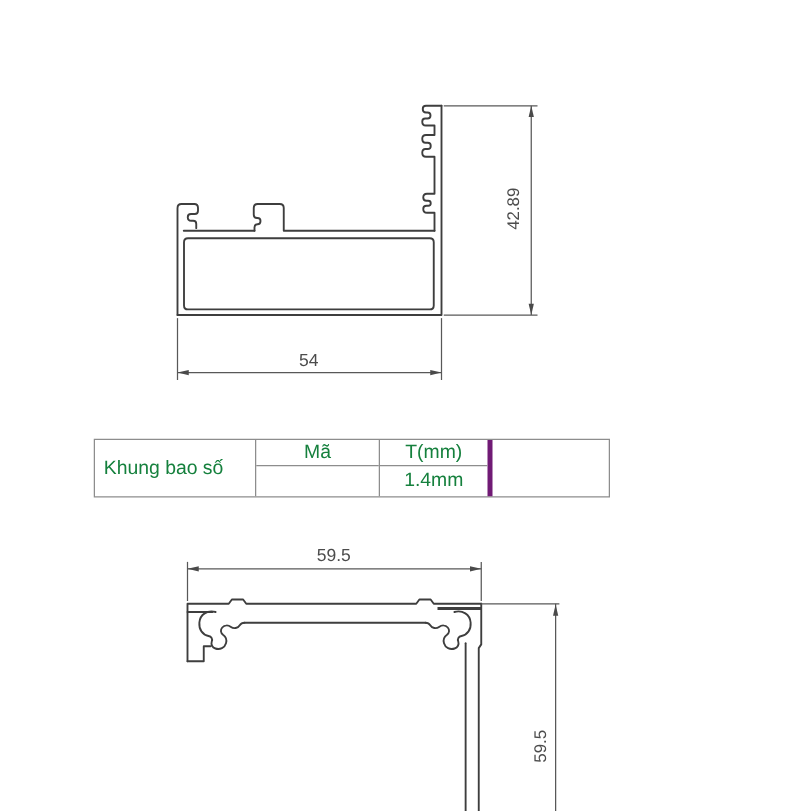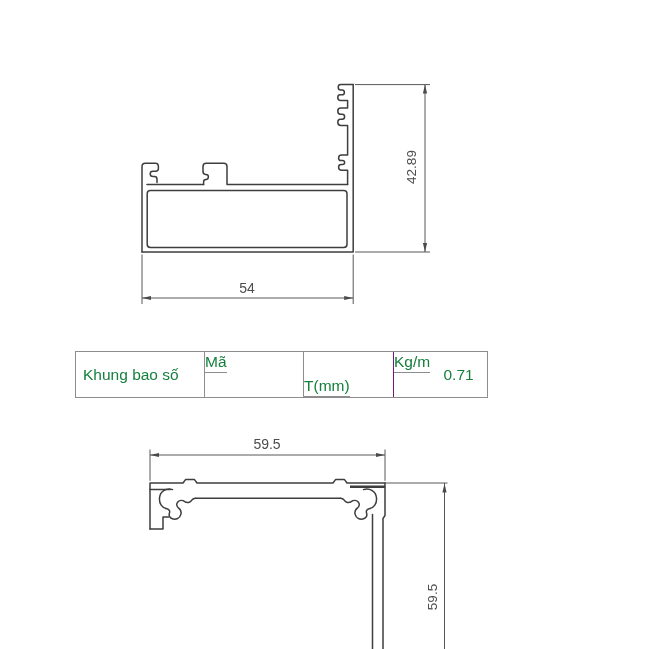--- a/index.html
+++ b/index.html
@@ -33,23 +33,23 @@
     color:#15803d;
     font-size:15.5px;
     background:#fff;
   }
   .spec-name{
     width:129px;box-sizing:border-box;
     border-right:1px solid #8d8d8d;
     display:flex;flex-direction:column;justify-content:center;
     padding-left:7px;line-height:20px;
   }
-  .spec-col{display:flex;flex-direction:row;box-sizing:border-box;}
+  .spec-col{display:flex;flex-direction:column;box-sizing:border-box;}
   .spec-col.c2{width:99px;border-right:1px solid #8d8d8d;}
-  .spec-col.c3{width:90px;border-right:1px solid #701a75;align-items:flex-end;}
+  .spec-col.c3{width:90px;border-right:4px solid #701a75;}
   .spec-col.c4{flex:1;}
   .spec-cell{
     display:flex;align-items:center;justify-content:center;
     box-sizing:border-box;
   }
   .spec-cell.head{height:21px;border-bottom:1px solid #8d8d8d;}
   .spec-cell.val{flex:1;}
 </style>
 </head>
 <body>
@@ -166,20 +166,17 @@
 
   <div class="spec-table">
     <div class="spec-name">
       <span>Khung bao số</span>
     </div>
     <div class="spec-col c2">
       <div class="spec-cell head">Mã</div>
     </div>
     <div class="spec-col c3">
       <div class="spec-cell head">T(mm)</div>
-    </div>
-    <div class="spec-col c4">
-      <div class="spec-cell head">Kg/m</div>
-      <div class="spec-cell val">0.71</div>
+      <div class="spec-cell val">1.4mm</div>
     </div>
   </div>
 
 </div>
 
 </body></html>

